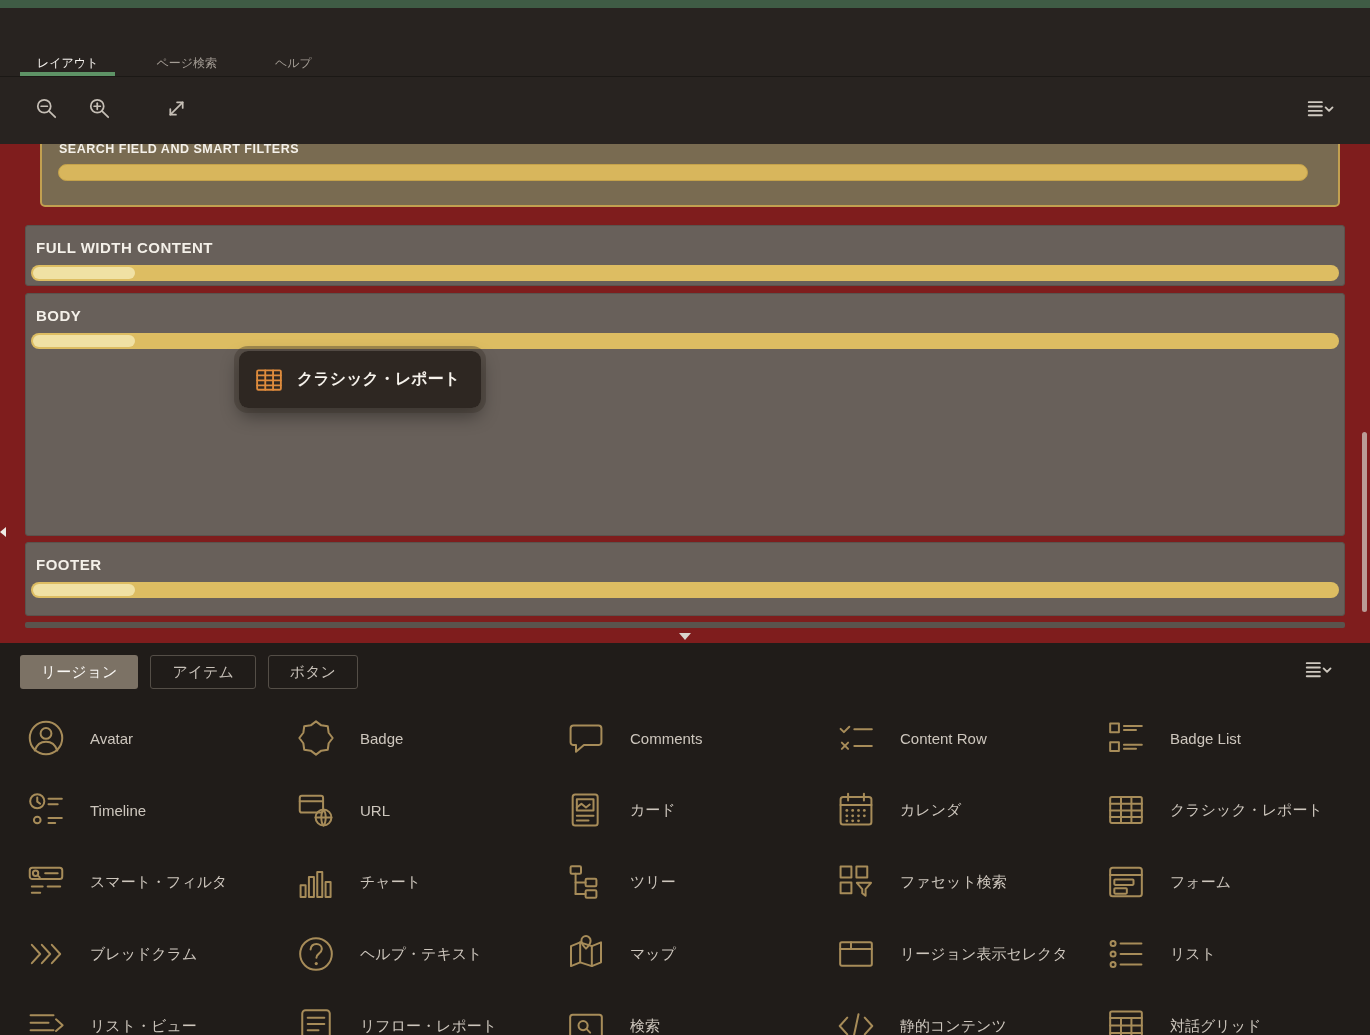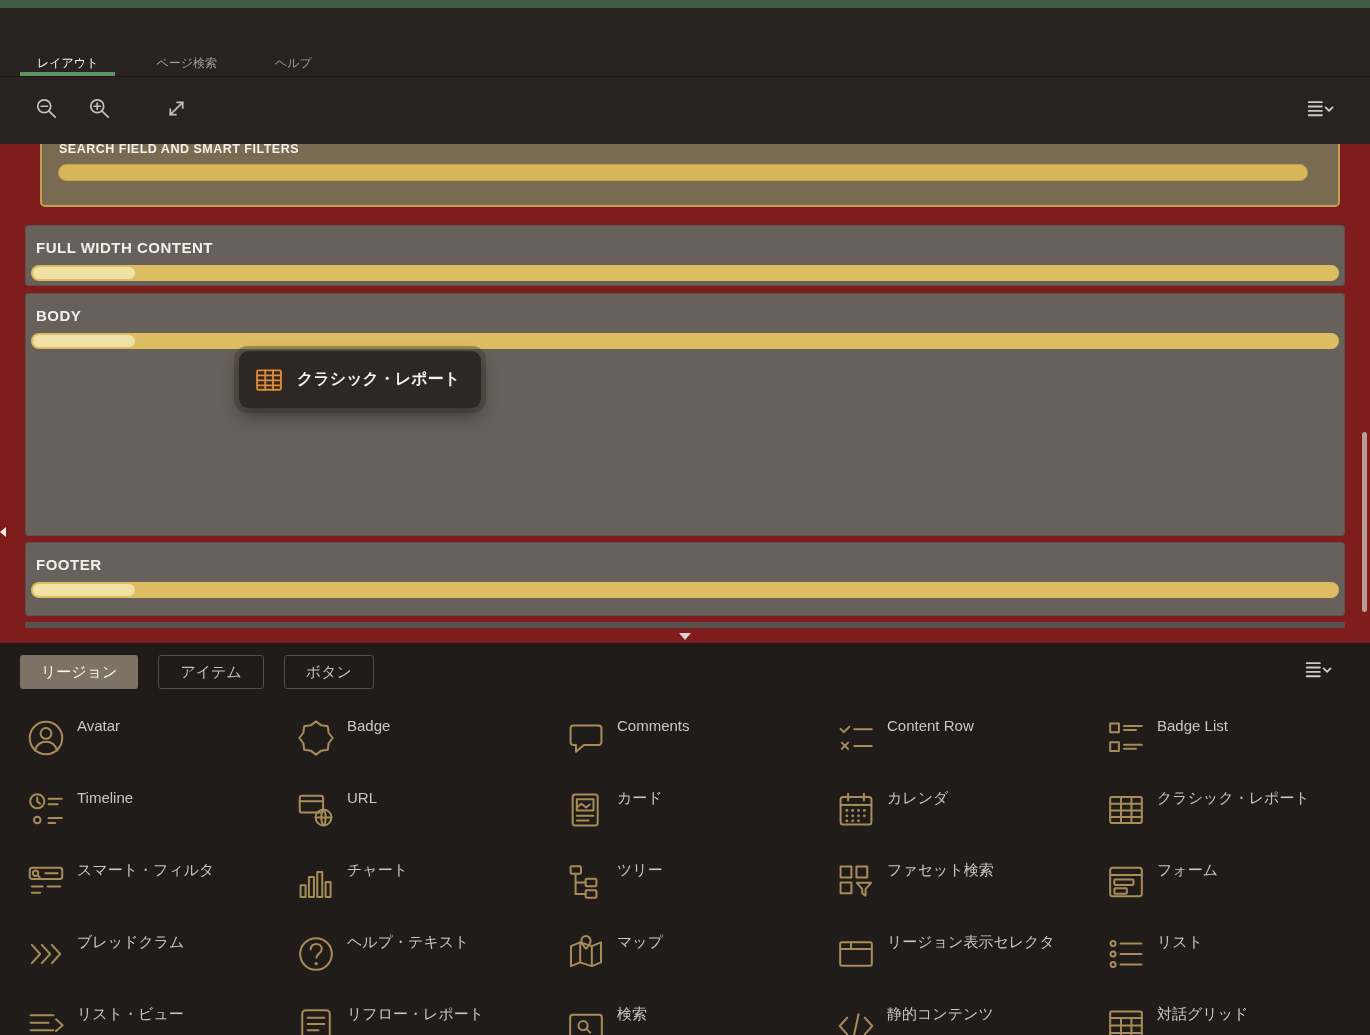--- a/index.html
+++ b/index.html
@@ -67,31 +67,31 @@
   .collapse-handle{position:absolute;left:0;top:522px;width:10px;height:20px;display:flex;align-items:center;z-index:7;cursor:pointer;}
   .collapse-handle .tri{width:0;height:0;border-top:5px solid transparent;border-bottom:5px solid transparent;
                         border-right:6px solid #EFEBE5;}
   .scroll-thumb{position:absolute;right:3px;top:432px;width:5px;height:180px;border-radius:3px;
                 background:#CDC7BF;opacity:.75;z-index:7;cursor:grab;}
 
   
   .gallery{position:absolute;top:643px;left:0;width:100%;height:392px;background:#201C19;overflow:hidden;}
   .g-header{display:flex;align-items:center;padding:12px 20px 0 20px;}
   .gtab{height:34px;padding:0 21px;display:flex;align-items:center;font-size:15px;border-radius:3px;
-        margin-right:20px;cursor:pointer;box-sizing:border-box;white-space:nowrap;}
+        margin-right:12px;cursor:pointer;box-sizing:border-box;white-space:nowrap;}
   .gtab.sel{background:#7C7265;color:#FAF8F5;}
   .gtab:not(.sel){border:1px solid #544E47;color:#C7C0B8;}
   .g-menu{margin-left:auto;margin-right:12px;color:#CFC9C0;width:40px;height:34px;display:flex;
           align-items:center;justify-content:center;cursor:pointer;}
   .g-menu svg{width:30px;height:30px;}
   .g-menu svg *{stroke-width:3;}
 
   .g-grid{position:absolute;top:59px;left:25px;display:grid;grid-template-columns:repeat(5,270px);
           grid-auto-rows:72px;align-items:center;}
-  .g-item{display:flex;align-items:flex-start;gap:10px;cursor:grab;}
+  .g-item{display:flex;align-items:center;gap:23px;cursor:grab;}
   .g-icon{width:42px;height:42px;color:#A78C59;display:flex;align-items:center;justify-content:center;flex:0 0 auto;}
   .g-icon svg{width:40px;height:40px;}
   .g-label{font-size:15px;color:#CDC6BD;white-space:nowrap;}
 </style>
 </head>
 <body>
 
 <div class="app">
 
   <div class="top-strip"></div>

